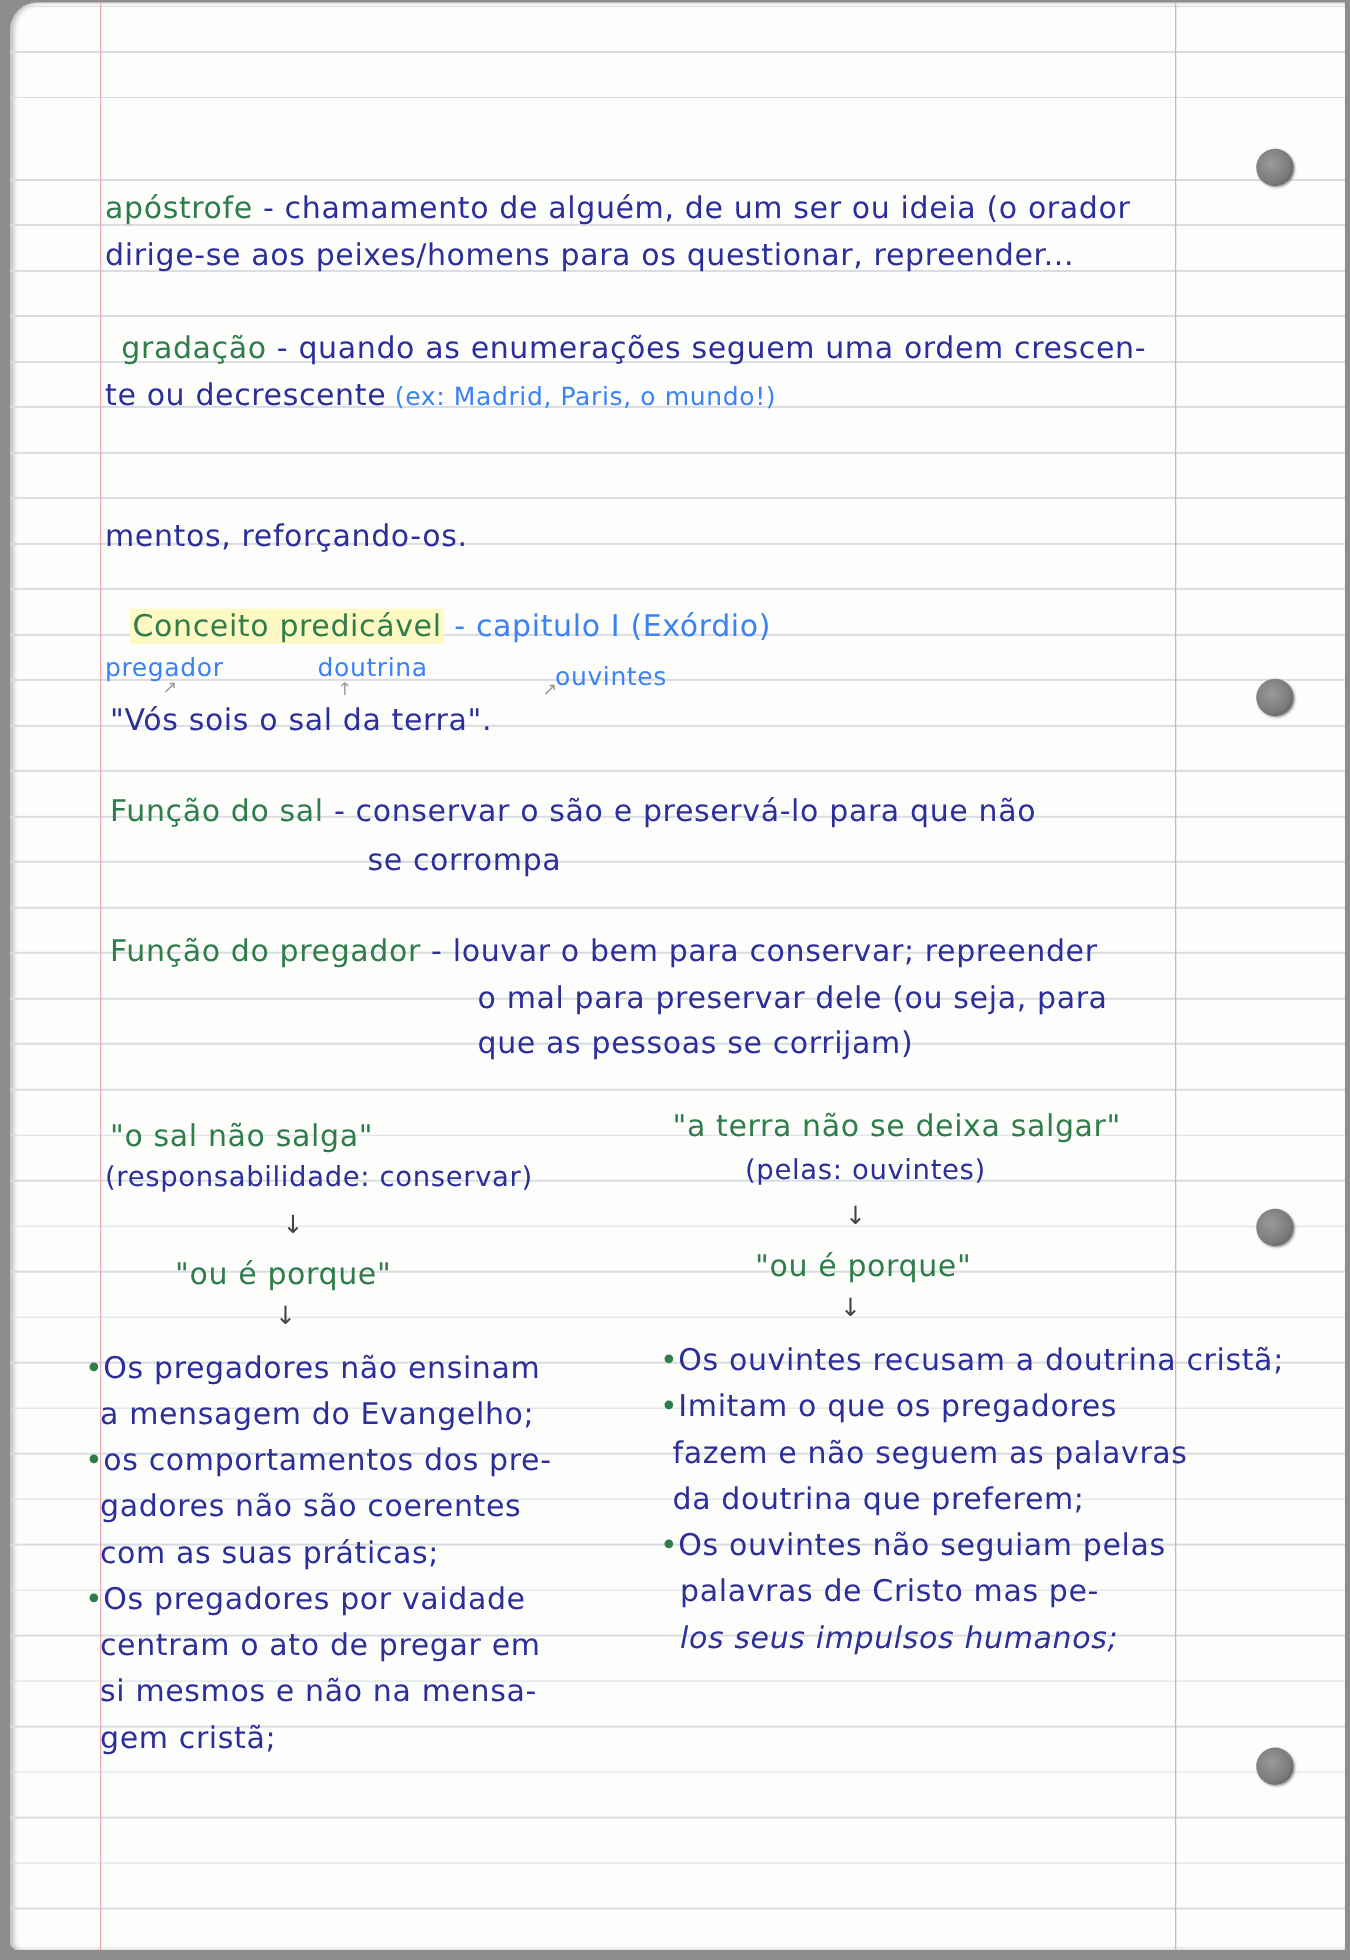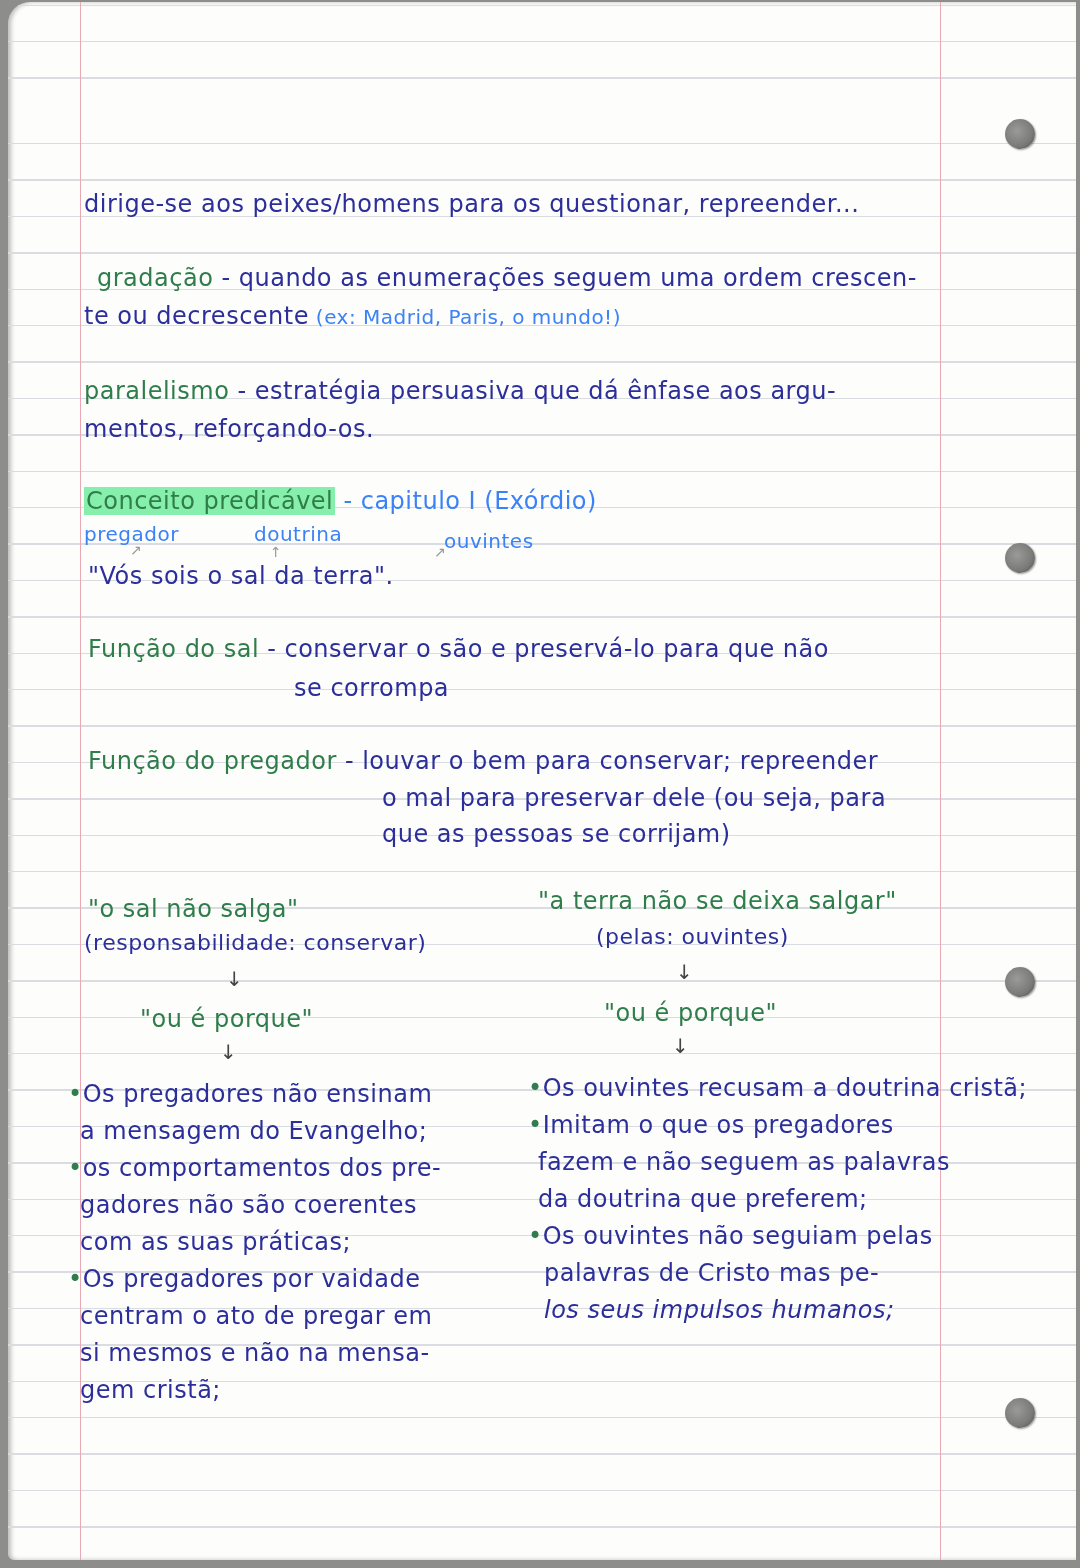--- a/index.html
+++ b/index.html
@@ -32,49 +32,49 @@
   }
   .t {
     position:absolute; white-space:nowrap;
     font-family:"DejaVu Sans", sans-serif;
     font-size:24px; letter-spacing:0.5px;
     color:#2c2f9a;
   }
   .green { color:#2f7d4a; }
   .grey { color:#3b82f6; }
   .small { font-size:20px; }
-  .hl { background:#86efac; padding:0 2px; }
+  .hl { background:#fef9c3; padding:0 2px;margin-left:20px; }
   .arrow { position:absolute; font-size:20px; color:#444; }
   .bullet-green { color:#2f7d4a; }
 </style>
 </head>
 <body>
 
 <div class="paper">
   <div class="rules"></div>
   <div class="margin-left"></div>
   <div class="margin-right"></div>
 
   <div class="hole" style="left:997px; top:117px;"></div>
   <div class="hole" style="left:997px; top:541px;"></div>
   <div class="hole" style="left:997px; top:965px;"></div>
   <div class="hole" style="left:997px; top:1396px;"></div>
 
+  <div class="t" style="left:76px; top:150px;">
+    <span class="green">apóstrofe</span><span> - chamamento de alguém, de um ser ou ideia (o orador</span>
+  </div>
   <div class="t" style="left:76px; top:188px;">dirige-se aos peixes/homens para os questionar, repreender...</div>
 
   <div class="t" style="left:89px; top:262px;">
     <span class="green">gradação</span><span> - quando as enumerações seguem uma ordem crescen-</span>
   </div>
   <div class="t" style="left:76px; top:300px;">
     <span>te ou decrescente</span><span class="grey small"> (ex: Madrid, Paris, o mundo!)</span>
   </div>
 
-  <div class="t" style="left:76px; top:375px;">
-    <span class="green">paralelismo</span><span> - estratégia persuasiva que dá ênfase aos argu-</span>
-  </div>
   <div class="t" style="left:76px; top:413px;">mentos, reforçando-os.</div>
 
   <div class="t" style="left:76px; top:485px;">
     <span class="green hl">Conceito predicável</span><span class="grey"> - capitulo I (Exórdio)</span>
   </div>
   <div class="t grey small" style="left:76px; top:520px;">pregador</div>
   <div class="t grey small" style="left:246px; top:520px;">doutrina</div>
   <div class="t grey small" style="left:436px; top:527px;">ouvintes</div>
   <div class="arrow" style="left:122px; top:540px; font-size:14px; color:#999;">↗</div>
   <div class="arrow" style="left:262px; top:542px; font-size:14px; color:#999;">↑</div>

